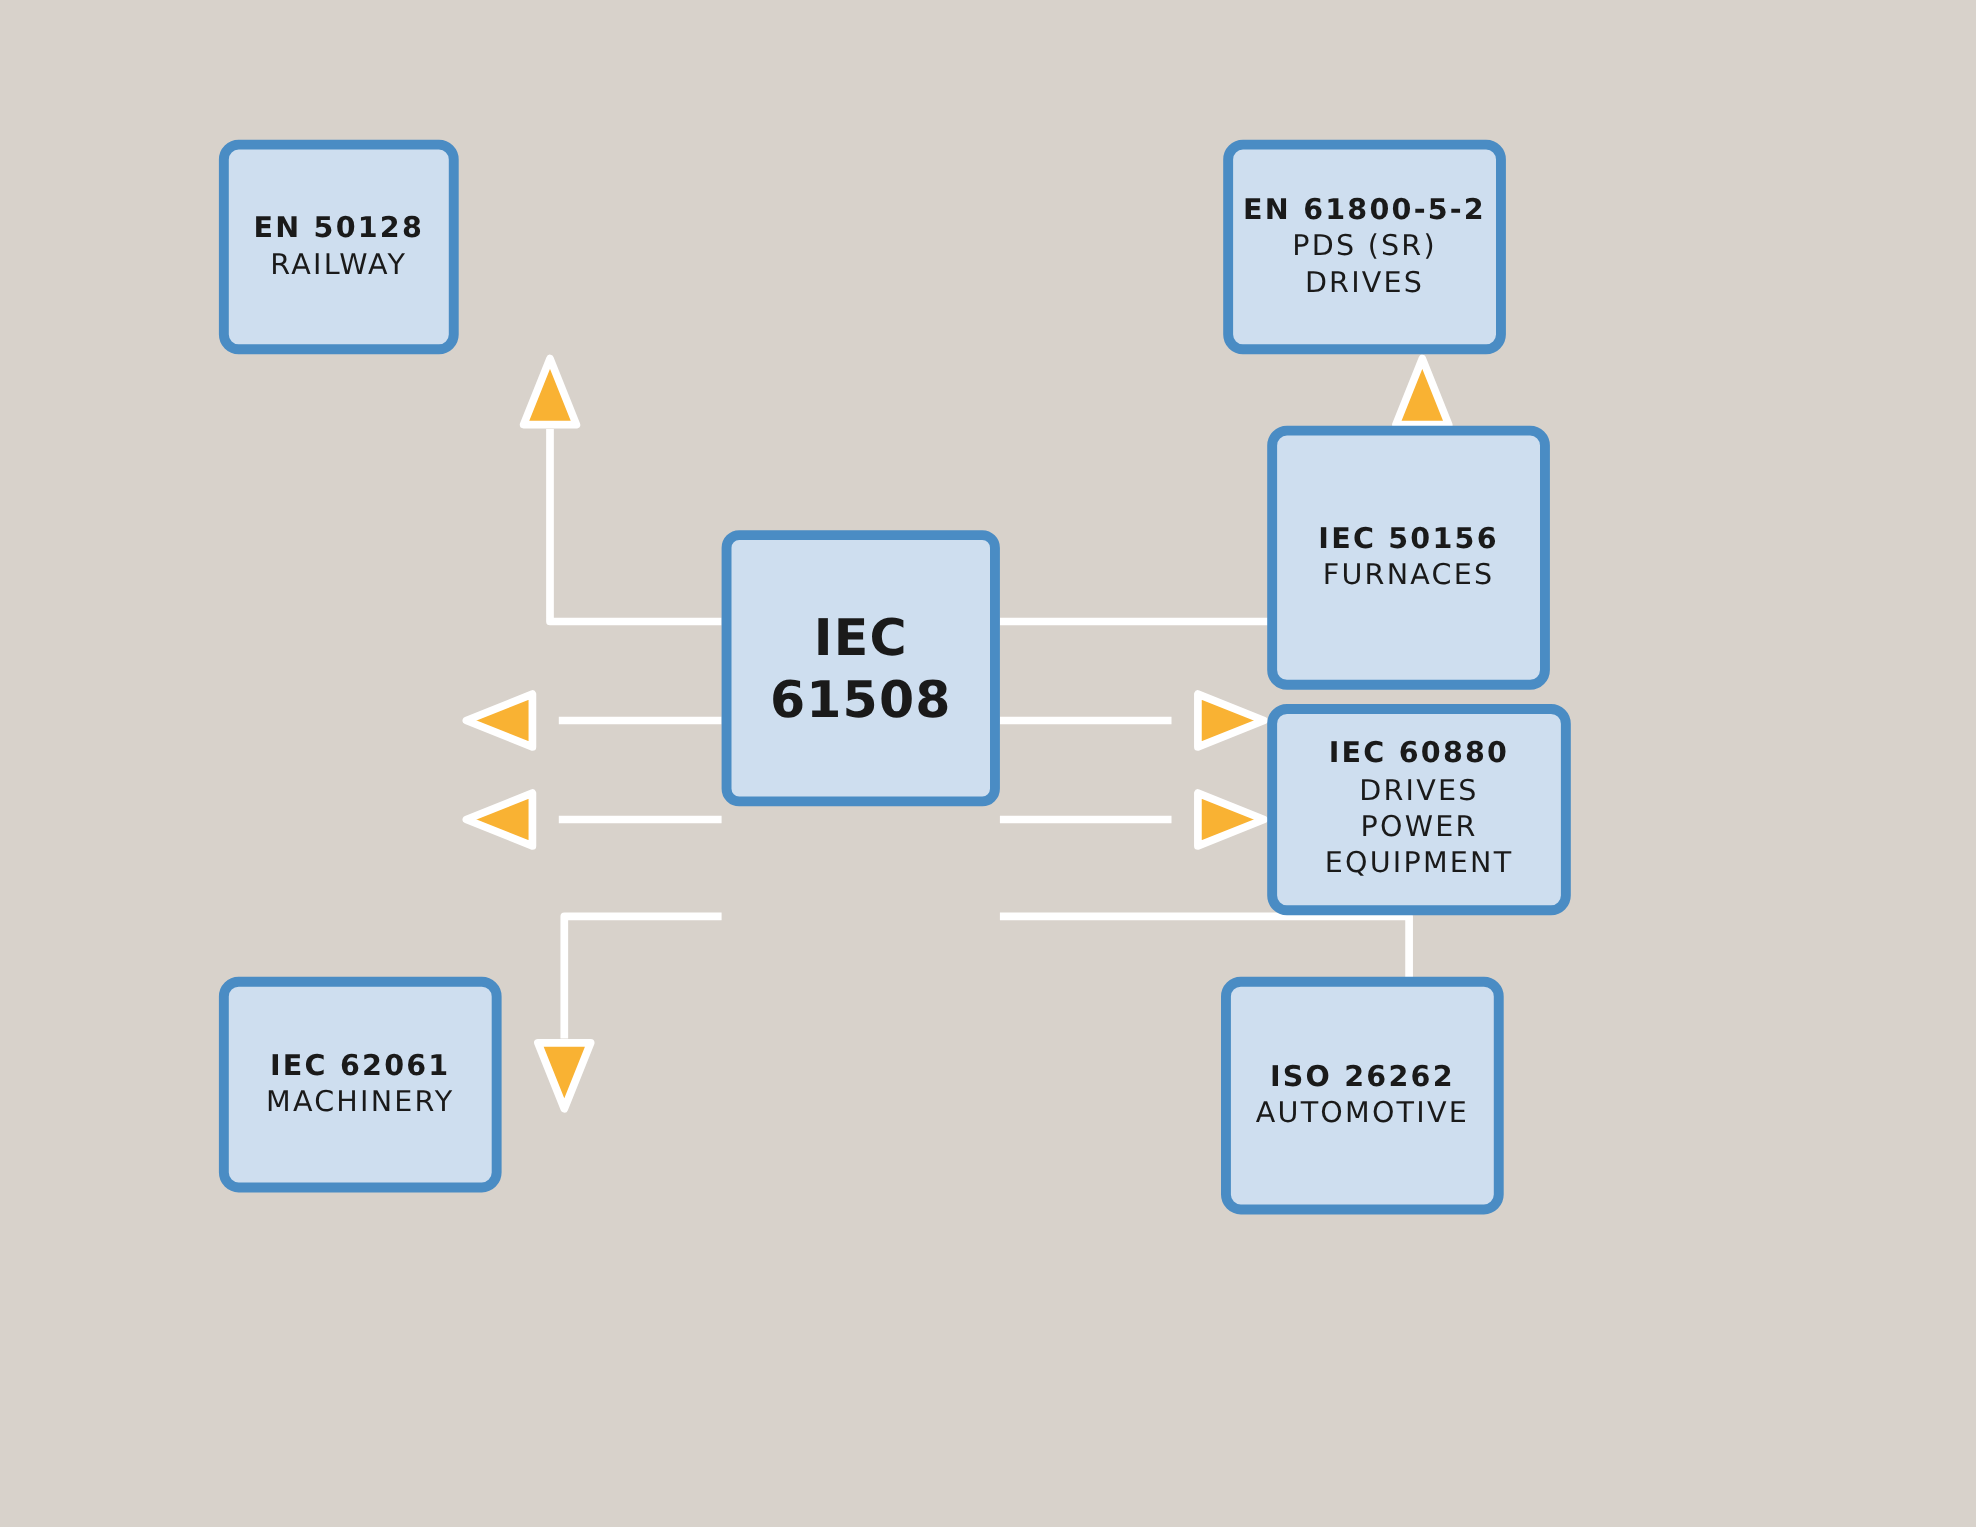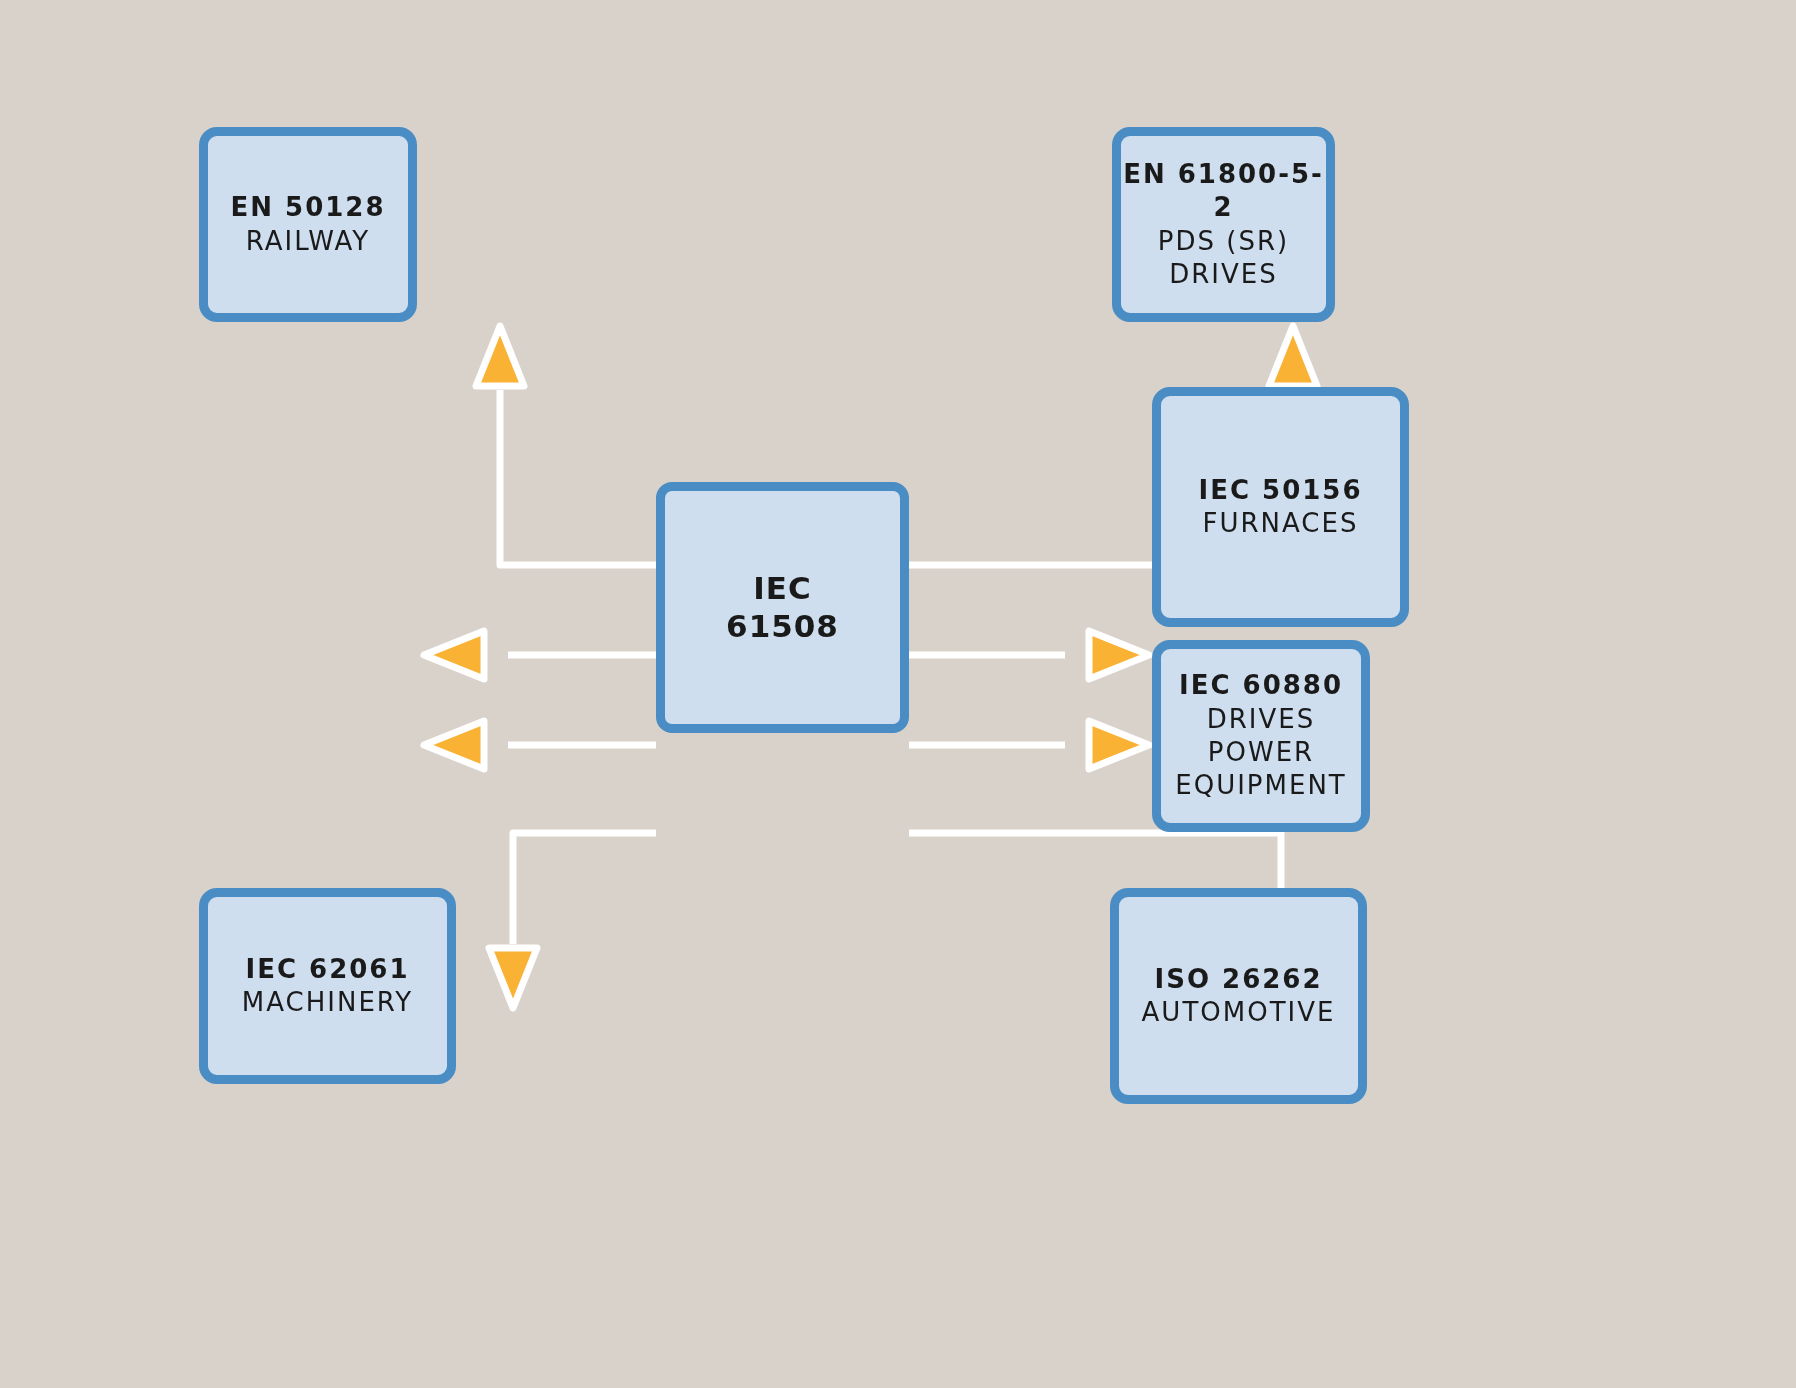--- a/index.html
+++ b/index.html
@@ -36,34 +36,34 @@
     font-weight:normal;
     font-size:26px;
     letter-spacing:2.0px;
     line-height:1.28;
   }
   .node.center{
     border-radius:16px;
     border-width:9px;
   }
   .node.center .title{
-    font-size:31px;
+    font-size:46px;
     font-weight:bold;
     letter-spacing:1px;
     line-height:1.22;
   }
 
   
   #n-railway      {left:199px; top:127px;  width:218px; height:195px;}
   #n-medical      {left:160px; top:392px;  width:257px; height:191px;}
   #n-process      {left:160px; top:640px;  width:257px; height:186px;}
   #n-machinery    {left:199px; top:888px;  width:257px; height:196px;}
-  #n-drives       {left:1112px;top:127px;  width:223px; height:195px;}
+  #n-drives       {left:1112px;top:127px;  width:257px; height:195px;}
   #n-furnaces     {left:1152px;top:387px;  width:257px; height:240px;}
-  #n-nuclear      {left:1152px;top:640px;  width:218px; height:192px;}
+  #n-nuclear      {left:1152px;top:640px;  width:276px; height:192px;}
   #n-automotive   {left:1110px;top:888px;  width:257px; height:216px;text-align:center;}
   #n-center       {left:656px; top:482px;  width:253px; height:251px;}
 </style>
 </head>
 <body>
 
 <div id="stage">
 
   <svg id="wires" viewBox="0 0 1796 1388" width="1796" height="1388" xmlns="http://www.w3.org/2000/svg">
 

